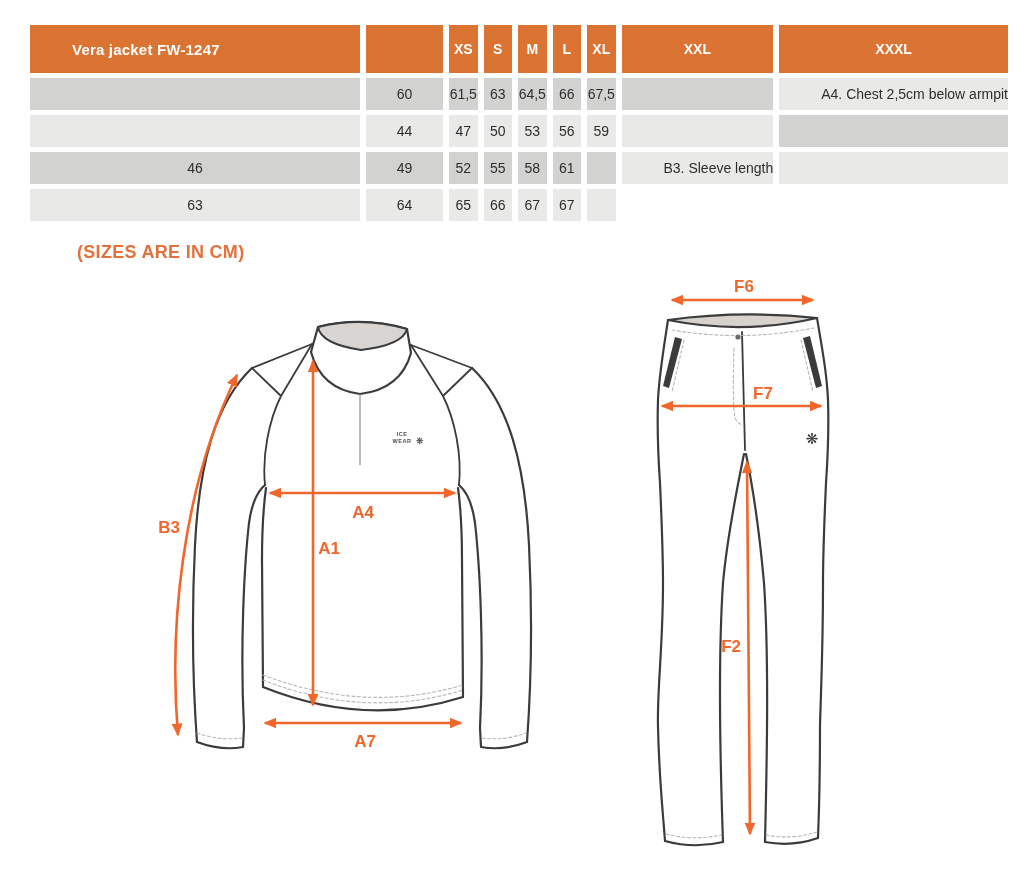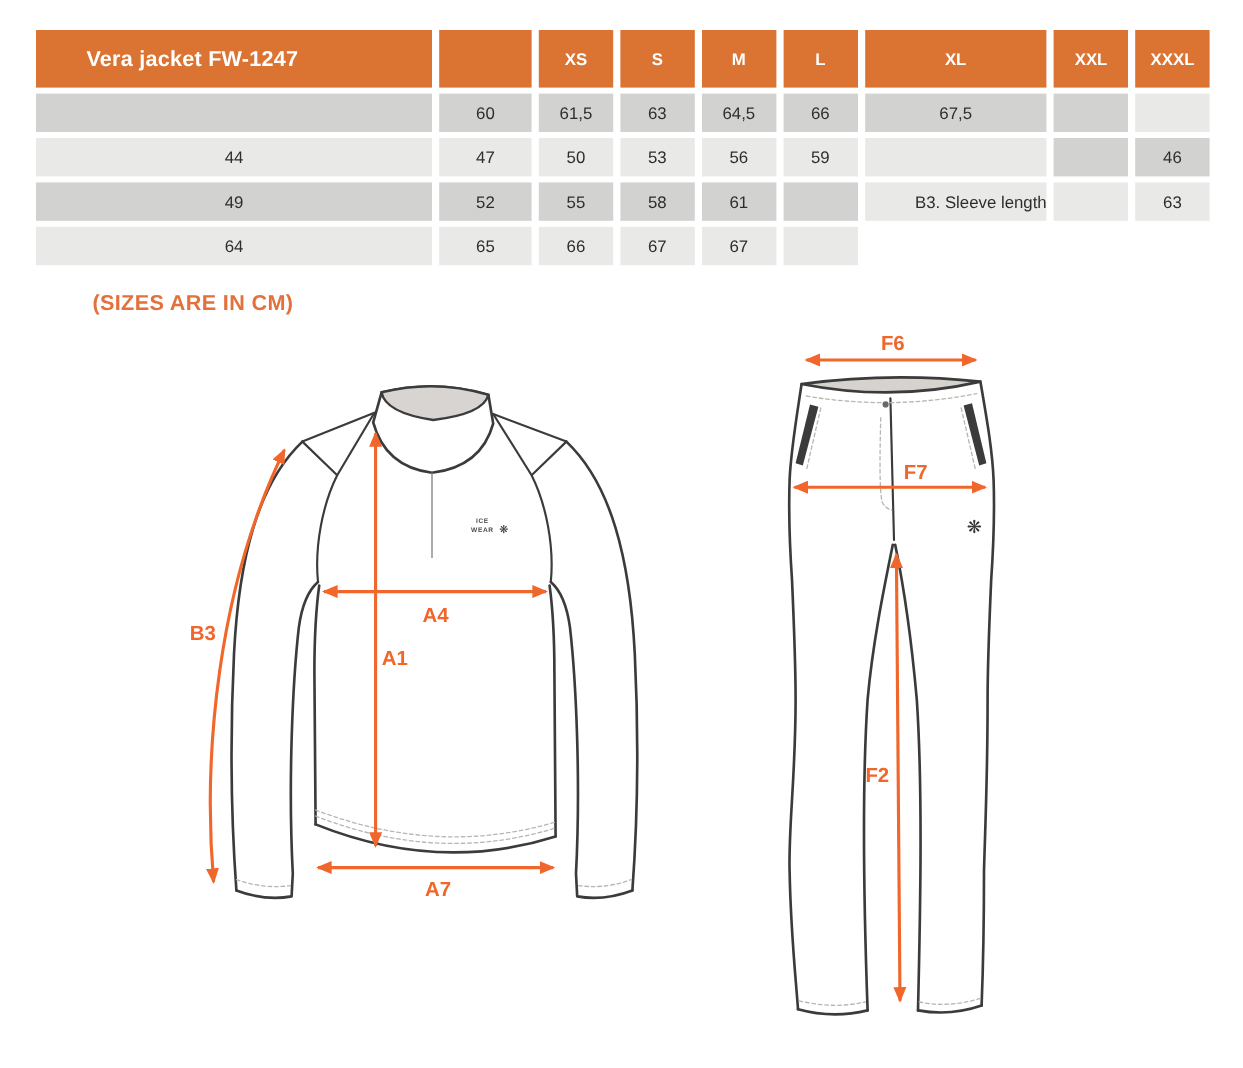--- a/index.html
+++ b/index.html
@@ -19,21 +19,21 @@
     position:absolute;left:30px;top:25px;width:978px;
     display:grid;
     grid-template-columns:330px 77px repeat(7,1fr);
     grid-template-rows:48px repeat(4,32px);
     column-gap:6px;row-gap:5px;
   }
   .cell{display:flex;align-items:center;justify-content:center;
         font-size:14px;color:var(--ink);white-space:nowrap;}
   .cell.th{background:var(--orange-header);color:#fff;font-weight:bold;}
   .cell.label-col{justify-content:flex-start;padding-left:42px;}
-  .cell.th.label-col{font-size:18px;letter-spacing:.2px;}
+  .cell.th.label-col{font-size:15px;letter-spacing:.2px;}
   .cell.d{background:var(--row-dark);}
   .cell.l{background:var(--row-light);}
 
   .units-note{
     position:absolute;left:77px;top:242px;
     color:#E2713C;font-size:18px;font-weight:600;letter-spacing:.3px;
   }
 
   
   .diag{position:absolute;}
@@ -69,20 +69,21 @@
 
     <div class="cell d"></div>
     <div class="cell d">60</div>
     <div class="cell d">61,5</div>
     <div class="cell d">63</div>
     <div class="cell d">64,5</div>
     <div class="cell d">66</div>
     <div class="cell d">67,5</div>
     <div class="cell d"></div>
 
+    <div class="cell l label-col">A4. Chest 2,5cm below armpit</div>
     <div class="cell l"></div>
     <div class="cell l">44</div>
     <div class="cell l">47</div>
     <div class="cell l">50</div>
     <div class="cell l">53</div>
     <div class="cell l">56</div>
     <div class="cell l">59</div>
     <div class="cell l"></div>
 
     <div class="cell d"></div>

